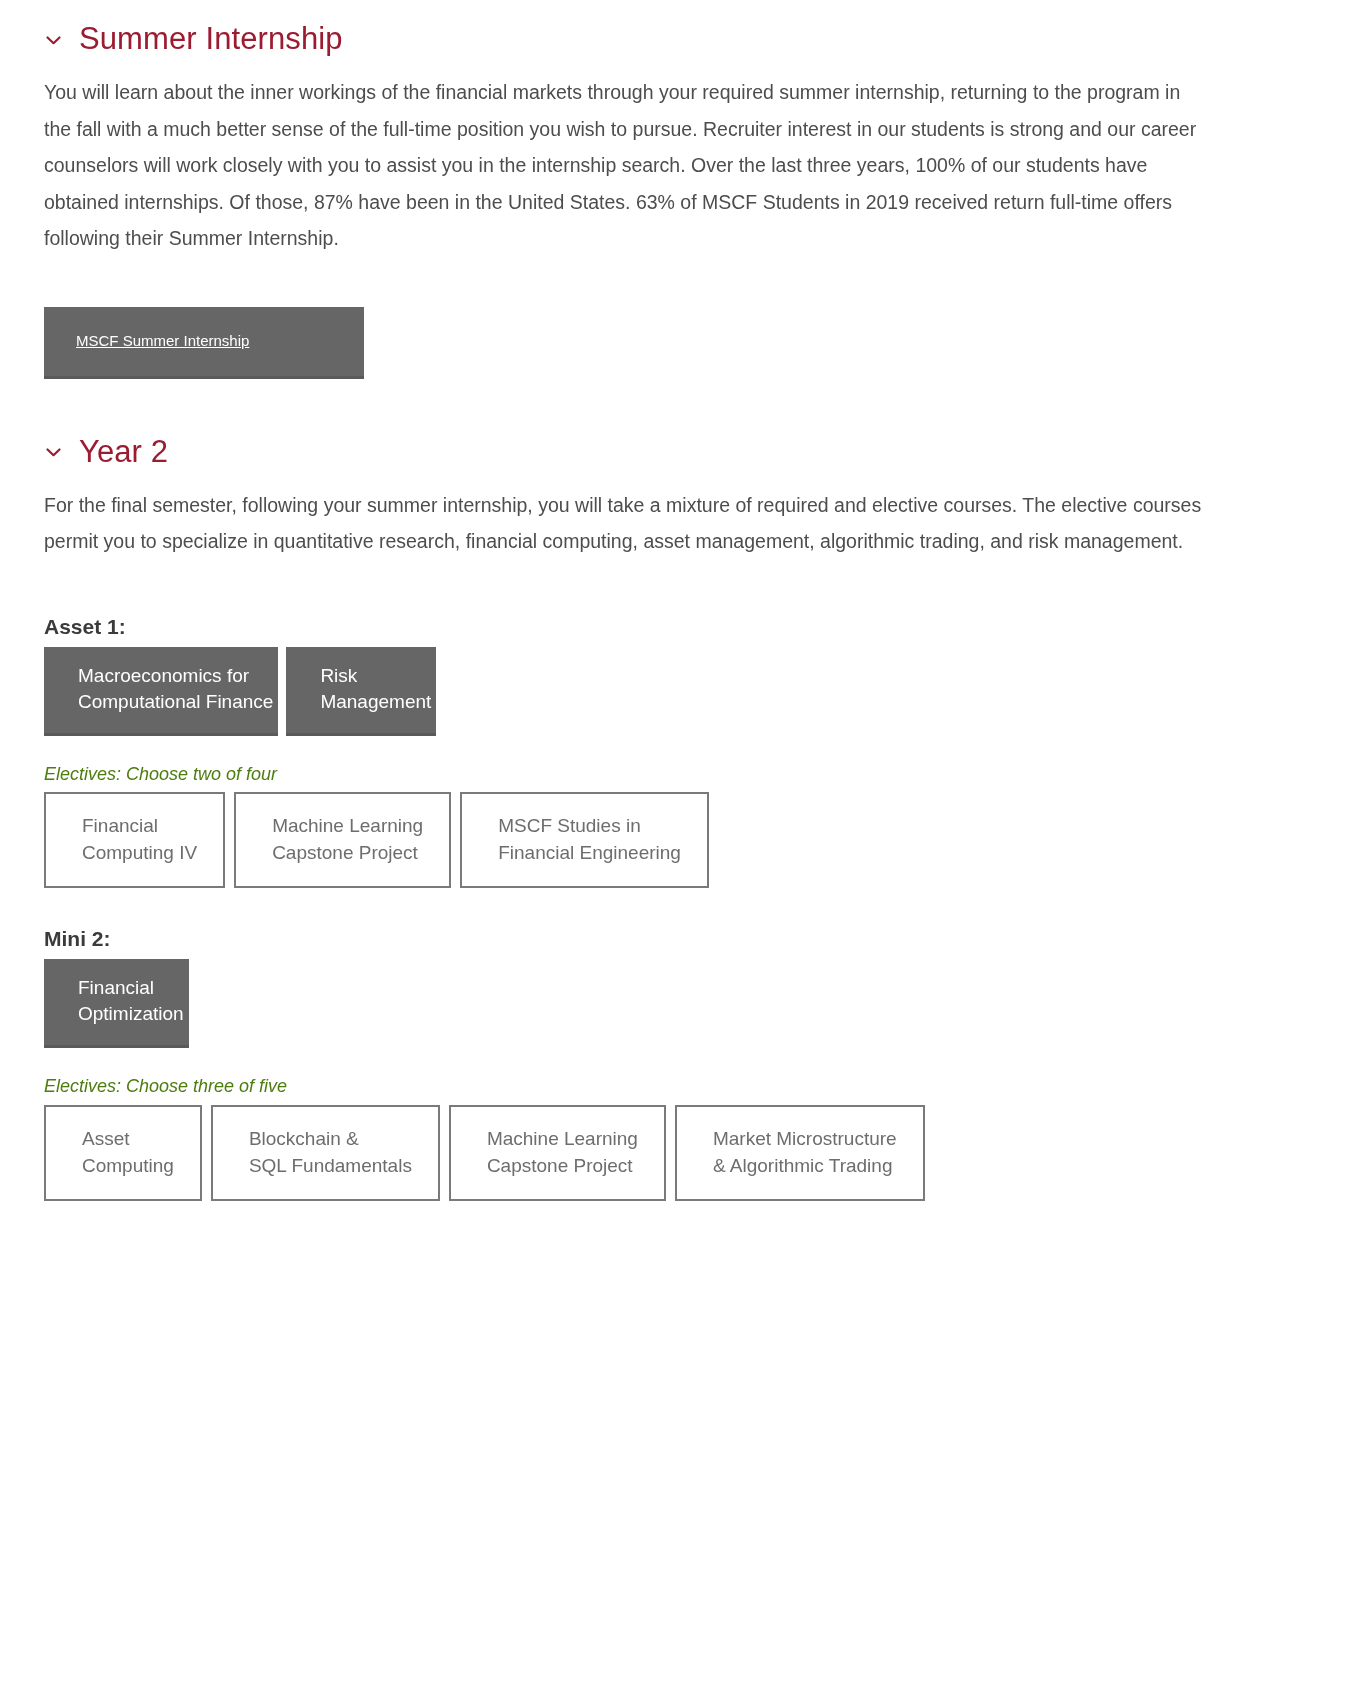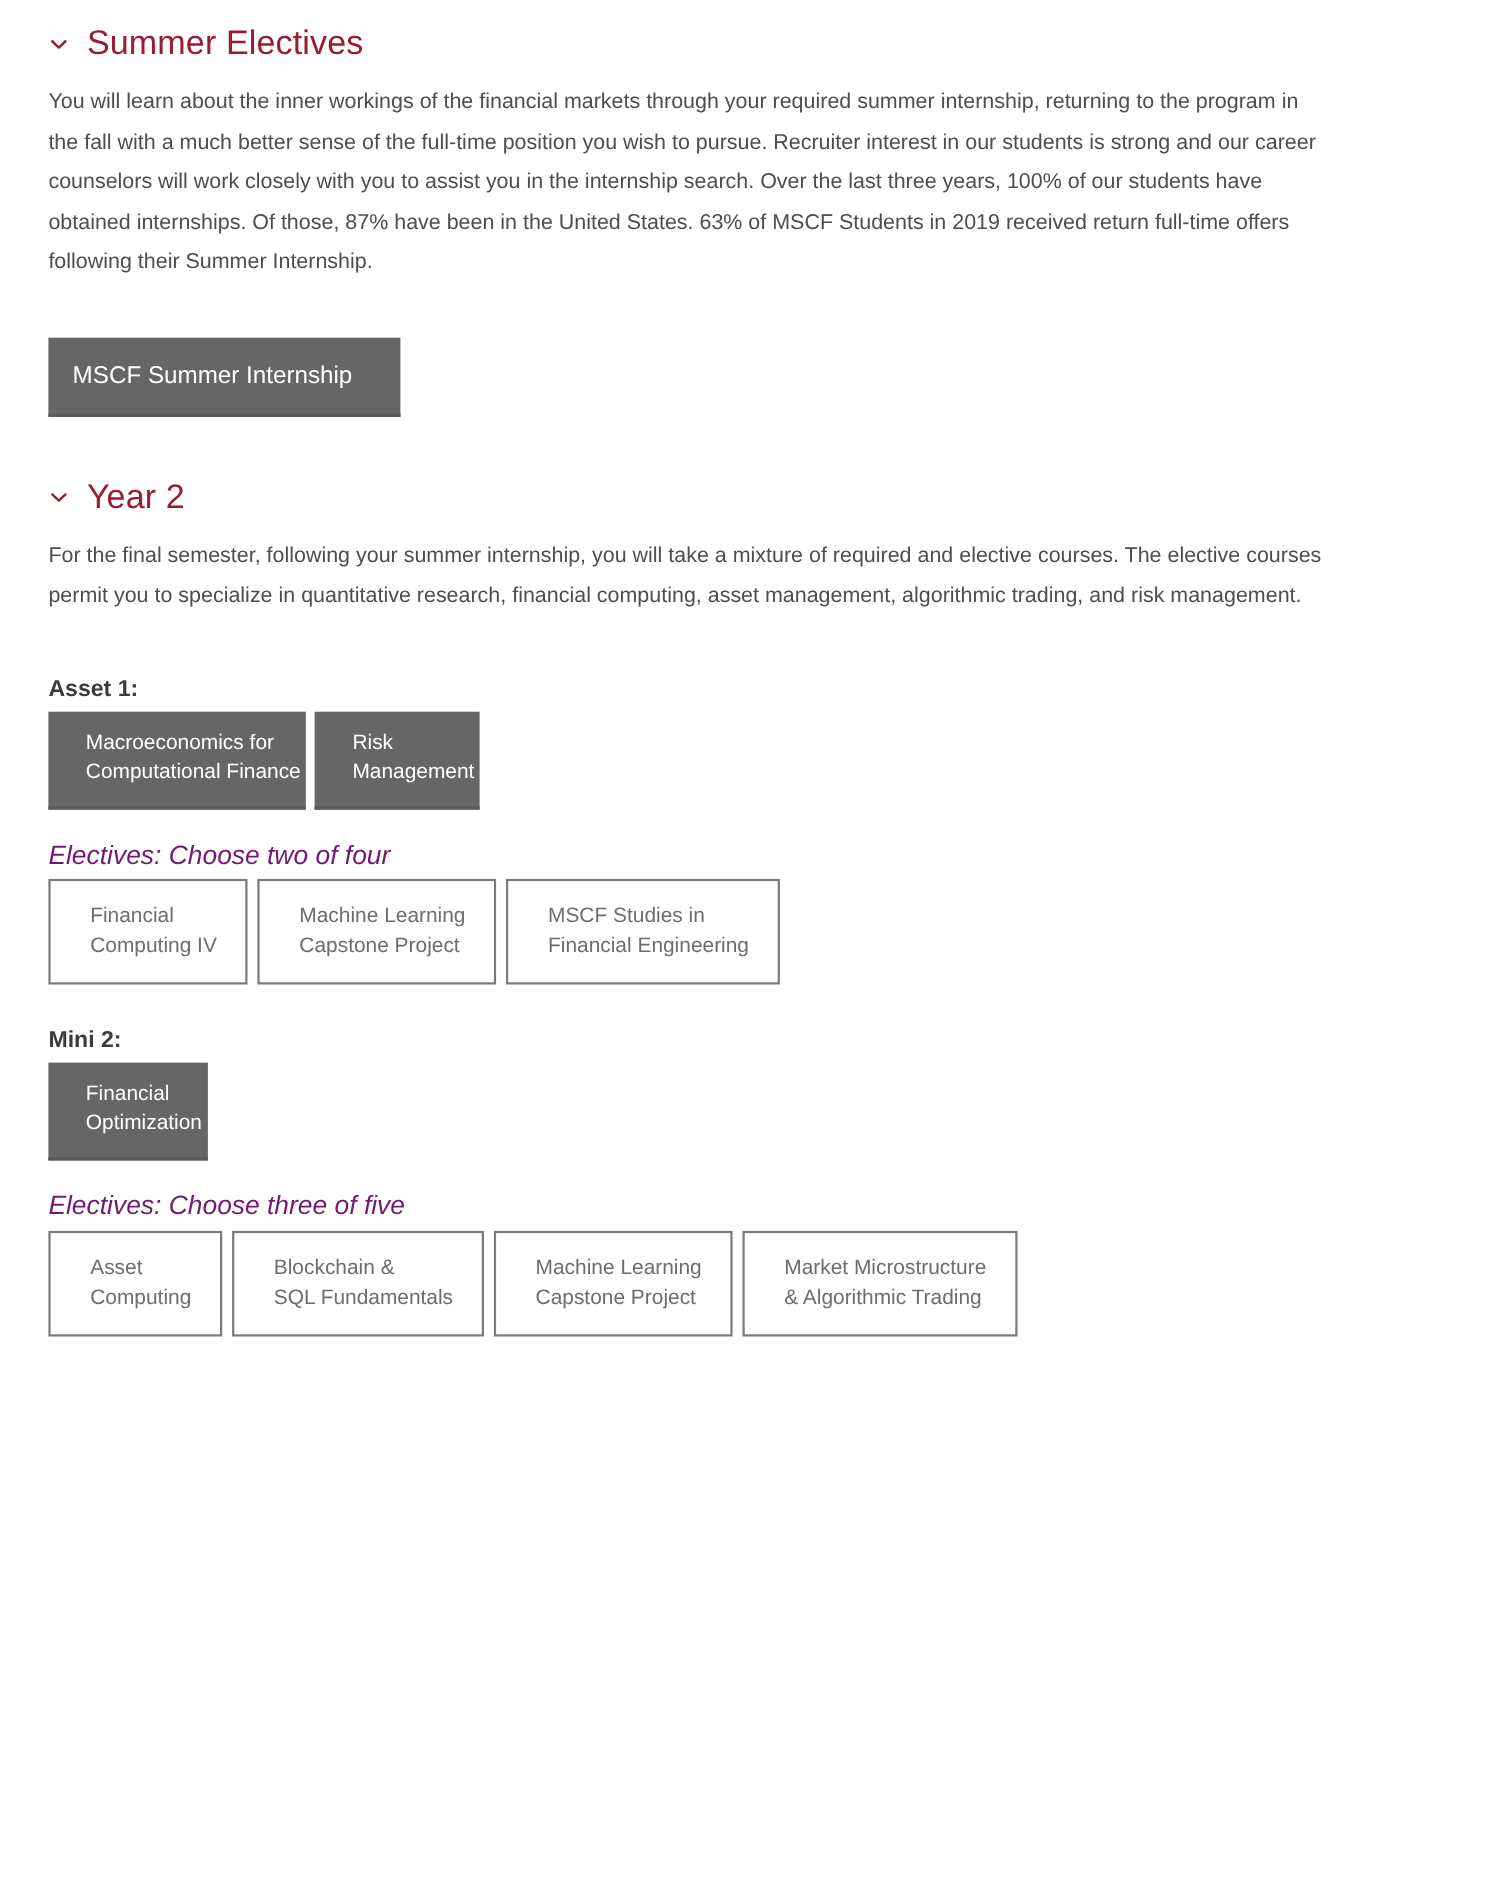--- a/index.html
+++ b/index.html
@@ -74,39 +74,40 @@
     display: flex;
     align-items: center;
     min-height: 78px;
     cursor: pointer;
   }
   .chip-dark .lines { white-space: pre-line; }
 
   .btn-internship {
     min-width: 320px;
     min-height: 72px;
-    padding: 0 22px;
-    font-size: 22px;
+    padding: 0 32px;
+    font-size: 15px;
+    text-decoration: underline;
   }
 
   
   h4.mini {
     font-size: 21px;
     font-weight: 700;
     color: #3b3b3b;
     margin: 0;
     padding: 0;
     line-height: 1;
   }
 
   
   .electives-label {
     font-style: italic;
-    font-size: 24px;
-    color: #701a75;
+    font-size: 18px;
+    color: #4d7c0f;
     margin: 0 0 7px 0;
     line-height: 1.2;
   }
   .elective-grid {
     display: flex;
     flex-wrap: wrap;
     gap: 9px;
   }
   .chip-outline {
     background: #ffffff;
@@ -132,21 +133,21 @@
 <div class="page">
 
   <section class="sec-summer">
 
     <div class="accordion-head">
       <span class="chev">
         <svg width="19" height="19" viewBox="0 0 19 19" aria-hidden="true">
           <path d="M3.5 6.5 L9.5 12.2 L15.5 6.5" fill="none" stroke="#9b1b30" stroke-width="2.2" stroke-linecap="round" stroke-linejoin="round"></path>
         </svg>
       </span>
-      <span>Summer Electives</span>
+      <span>Summer Internship</span>
     </div>
 
     <p class="body">You will learn about the inner workings of the financial markets through your required summer internship, returning to the program in the fall with a much better sense of the full-time position you wish to pursue. Recruiter interest in our students is strong and our career counselors will work closely with you to assist you in the internship search. Over the last three years, 100% of our students have obtained internships. Of those, 87% have been in the United States. 63% of MSCF Students in 2019 received return full-time offers following their Summer Internship.</p>
 
     <div class="sp-40"></div>
 
     <div class="chip-row">
       <div class="chip-dark btn-internship">
         <span class="lines">MSCF Summer Internship</span>
       </div>

